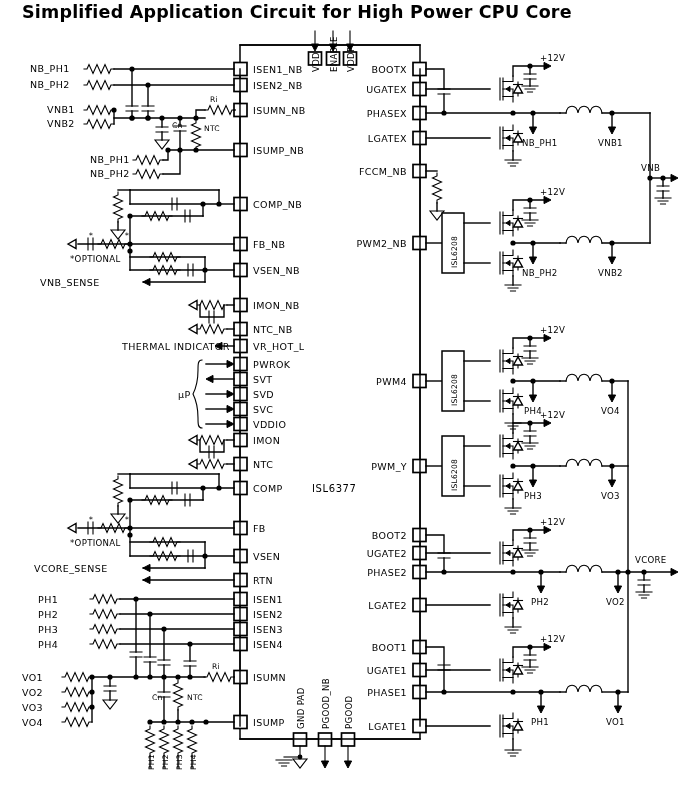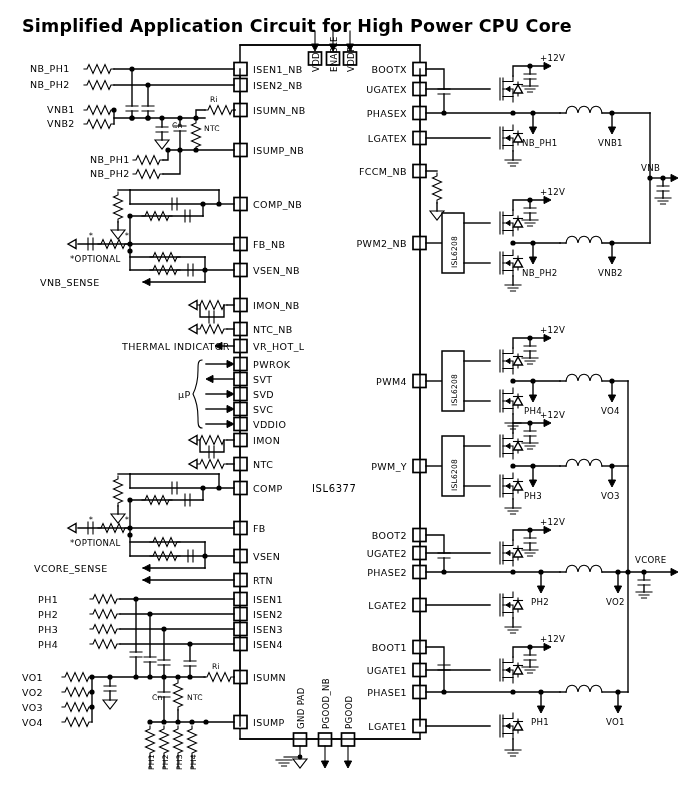--- a/index.html
+++ b/index.html
@@ -1,20 +1,20 @@
 <!DOCTYPE html>
 <html><head>
 <meta charset="utf-8">
 <title>Simplified Application Circuit for High Power CPU Core</title>
 <style>
   html,body{margin:0;padding:0;background:#ffffff;}
   body{width:694px;height:800px;overflow:hidden;
        font-family:"DejaVu Sans","Liberation Sans",sans-serif;}
   #sheet{position:relative;width:694px;height:800px;background:#fff;}
-  #title{position:absolute;left:22px;top:16px;width:640px;height:24px;
+  #title{position:absolute;left:22px;top:2px;width:640px;height:24px;
          font-family:"DejaVu Sans","Liberation Sans",sans-serif;
          font-weight:bold;font-size:17.5px;letter-spacing:.2px;color:#000;
          white-space:nowrap;}
   svg{position:absolute;left:0;top:0;}
   .wire{stroke:#000;stroke-width:1.4;fill:none;stroke-linecap:square;}
   .wthin{stroke:#000;stroke-width:1.1;fill:none;stroke-linecap:square;}
   .pad{fill:#fff;stroke:#000;stroke-width:1.7;}
   .blk{fill:#fff;stroke:#000;stroke-width:1.5;}
   .dot{fill:#000;}
   .fillblk{fill:#000;stroke:#000;stroke-width:1;}

